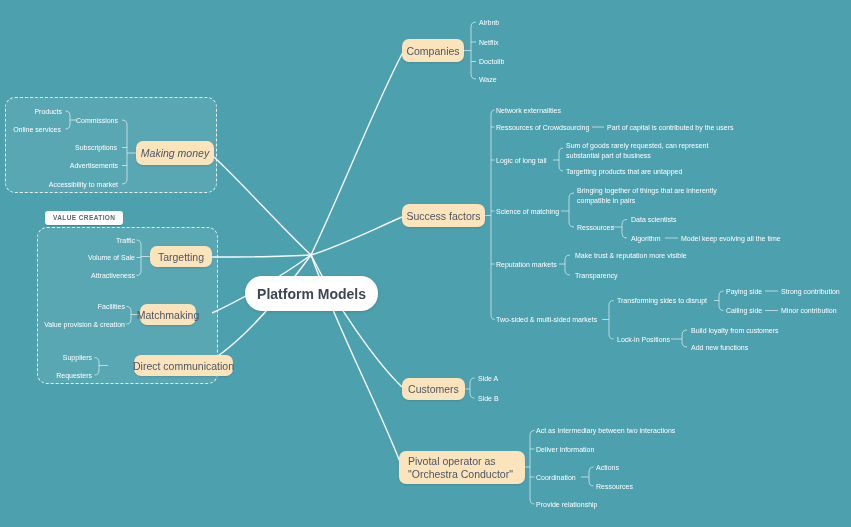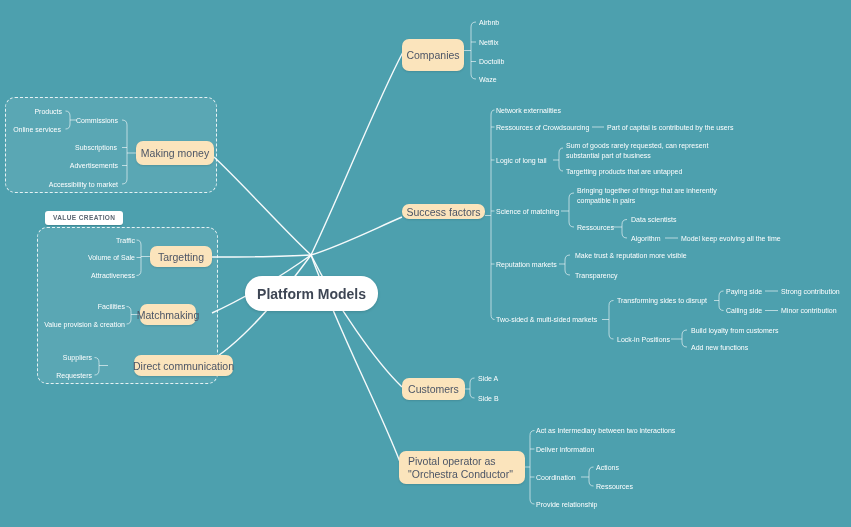--- a/index.html
+++ b/index.html
@@ -95,23 +95,23 @@
     <path class="bracket" d="M77 120 L70 120 M65.5 111 Q70 111 70 116 L70 124 Q70 129 65.5 129"></path>
     <path class="bracket" d="M150 256.5 L141 256.5 M136.5 240 Q141 240 141 245 L141 270.5 Q141 275.5 136.5 275.5 M141 257.5 L136.5 257.5"></path>
     <path class="bracket" d="M140 314.5 L131 314.5 M126.5 306.5 Q131 306.5 131 311.5 L131 319 Q131 324 126.5 324"></path>
     <path class="bracket" d="M108 365.5 L99 365.5 M94.5 357.5 Q99 357.5 99 362.5 L99 370 Q99 375 94.5 375"></path>
   </svg>
 
   <div class="group-tab" style="left:45px;top:211px;">VALUE CREATION</div>
 
   <div class="center-node" style="left:245px;top:238px;width:133px;height:35px;">Platform Models</div>
 
-  <div class="node" style="left:402px;top:39px;width:62px;height:32px;">Companies</div>
-  <div class="node" style="left:402px;top:204px;width:83px;height:15px;">Success factors</div>
-  <div class="node" style="left:136px;top:141px;width:78px;height:24px;">Making money</div>
+  <div class="node" style="left:402px;top:39px;width:62px;height:23px;">Companies</div>
+  <div class="node" style="left:402px;top:204px;width:83px;height:23px;">Success factors</div>
+  <div class="node" style="left:136px;top:141px;width:78px;height:24px;font-style:italic;">Making money</div>
   <div class="node" style="left:150px;top:246px;width:62px;height:21px;">Targetting</div>
   <div class="node" style="left:140px;top:304px;width:56px;height:21px;">Matchmaking</div>
   <div class="node" style="left:108px;top:355px;width:99px;height:21px;margin-left:26px;">Direct communication</div>
   <div class="node" style="left:402px;top:378px;width:63px;height:22px;">Customers</div>
   <div class="node multiline" style="left:399px;top:451px;width:117px;height:33px;">Pivotal operator as "Orchestra Conductor"</div>
 
   <div class="leaf" style="left:479px;top:18px;">Airbnb</div>
   <div class="leaf" style="left:479px;top:38px;">Netflix</div>
   <div class="leaf" style="left:479px;top:57px;">Doctolib</div>
   <div class="leaf" style="left:479px;top:75px;">Waze</div>

